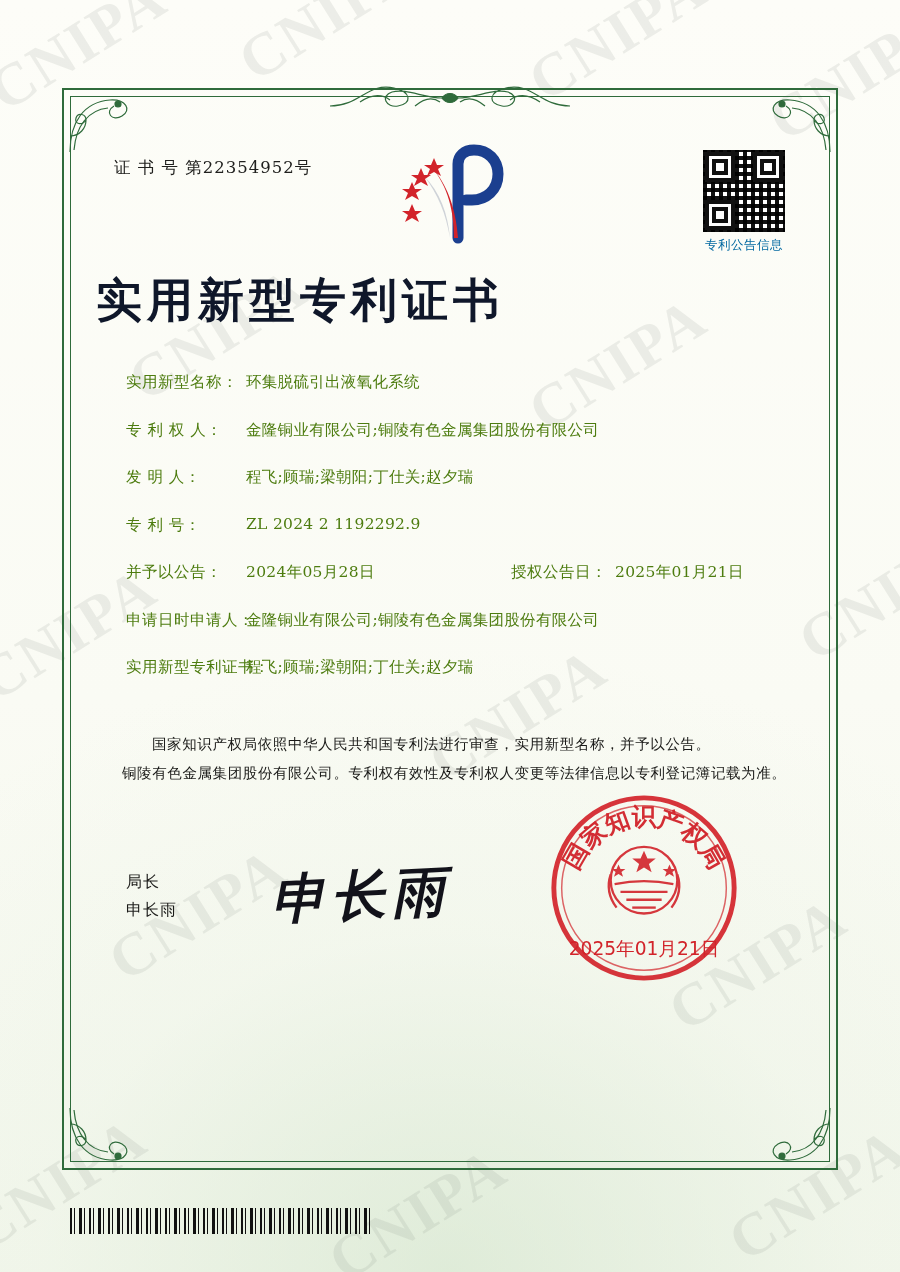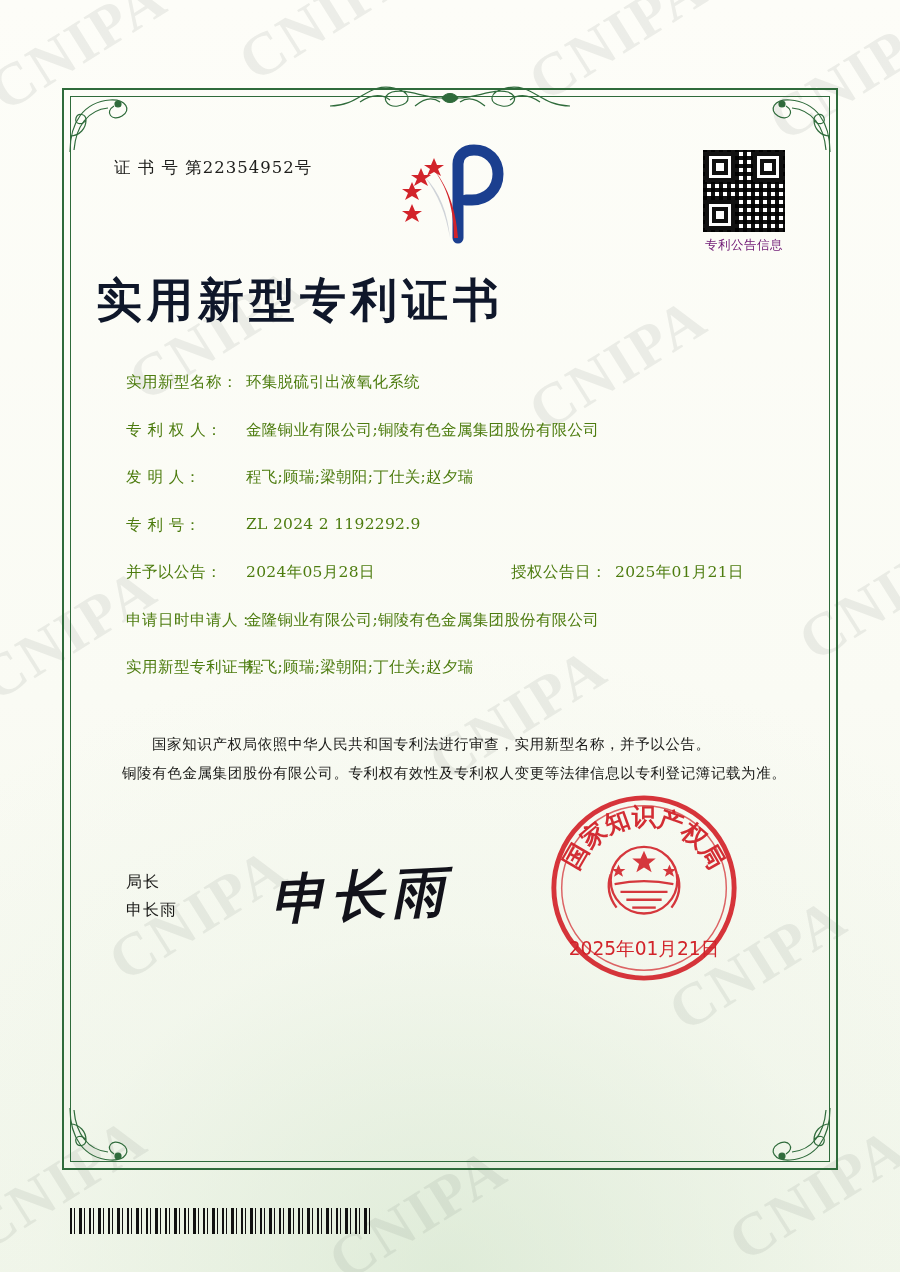--- a/index.html
+++ b/index.html
@@ -145,21 +145,21 @@
     background: #fff;
     box-shadow: inset 0 0 0 3px #fff, inset 0 0 0 7px #111;
   }
   .qr::before { left: 2px; top: 2px; }
   .qr::after { right: 2px; top: 2px; }
   .qr .qr-b { left: 2px; bottom: 2px; }
   .qr-label {
     margin-top: 5px;
     font-family: "DejaVu Serif", "Liberation Serif", serif;
     font-size: 12.5px;
-    color: #701a75;
+    color: #0369a1;
     letter-spacing: 0.5px;
   }
 
   .main-title {
     position: absolute;
     left: 0;
     right: 0;
     top: 150px;
     text-align: left;
     font-family: "DejaVu Serif", "Liberation Serif", serif;

